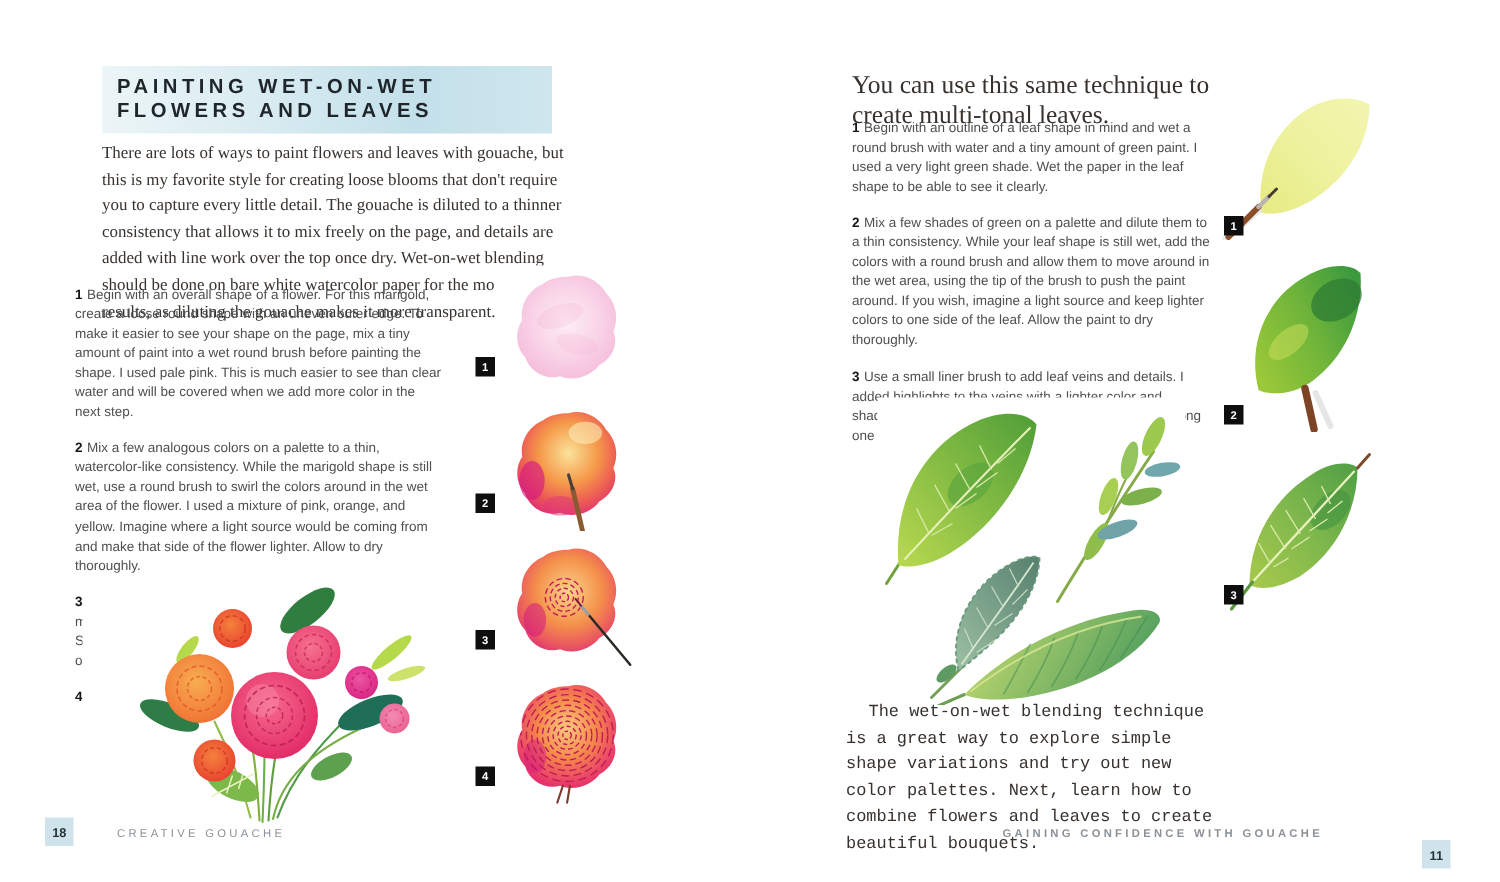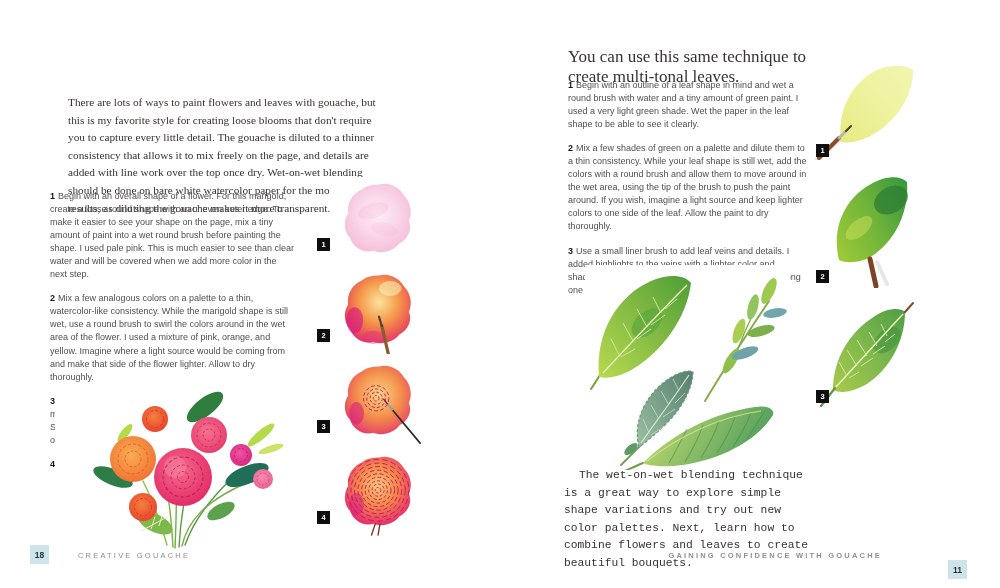--- a/index.html
+++ b/index.html
@@ -27,20 +27,24 @@
   
   .pg-badge{position:absolute;width:19px;height:19px;background:#cfe4ea;color:#27333a;
     font-size:8.5px;font-weight:700;display:flex;align-items:center;justify-content:center;}
   .running{position:absolute;font-size:7.5px;letter-spacing:2.2px;color:#8b9196;text-align:center;}
 </style>
 </head>
 <body>
 
 <div id="spread">
 
+  <div id="title-band" class="abs">
+    <div class="tline">PAINTING WET-ON-WET</div>
+    <div class="tline">FLOWERS AND LEAVES</div>
+  </div>
 
   <div id="intro" class="abs serif">There are lots of ways to paint flowers and leaves with gouache, but this is my favorite style for creating loose blooms that don't require you to capture every little detail. The gouache is diluted to a thinner consistency that allows it to mix freely on the page, and details are added with line work over the top once dry. Wet-on-wet blending should be done on bare white watercolor paper for the most vibrant results, as diluting the gouache makes it more transparent.</div>
 
   <div id="left-steps" class="abs steps">
     <p class="step"><span class="stepnum">1</span><span>Begin with an overall shape of a flower. For this marigold, create a loose round shape with an uneven outer edge. To make it easier to see your shape on the page, mix a tiny amount of paint into a wet round brush before painting the shape. I used pale pink. This is much easier to see than clear water and will be covered when we add more color in the next step.</span></p>
     <p class="step"><span class="stepnum">2</span><span>Mix a few analogous colors on a palette to a thin, watercolor-like consistency. While the marigold shape is still wet, use a round brush to swirl the colors around in the wet area of the flower. I used a mixture of pink, orange, and yellow. Imagine where a light source would be coming from and make that side of the flower lighter. Allow to dry thoroughly.</span></p>
     <p class="step"><span class="stepnum">3</span><span>Use a small liner brush and a darker analogous color (I mixed a dark pink shade) to outline the shape of the flower. Start in the center with a small cluster of circles and work outward, creating soft 'm' shapes for the petals.</span></p>
     <p class="step"><span class="stepnum">4</span><span>Paint the last ring of petals at the edge of the flower.</span></p>
   </div>
 

